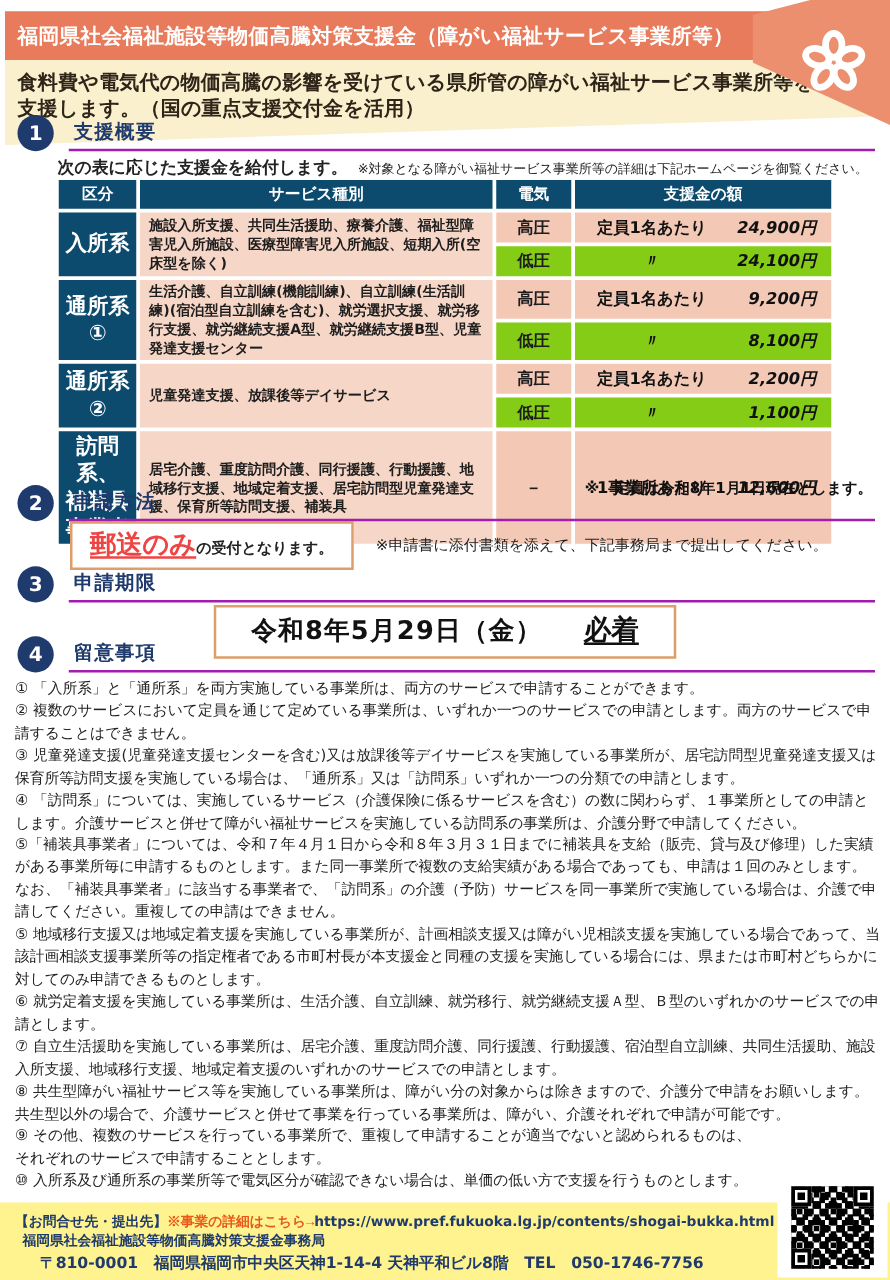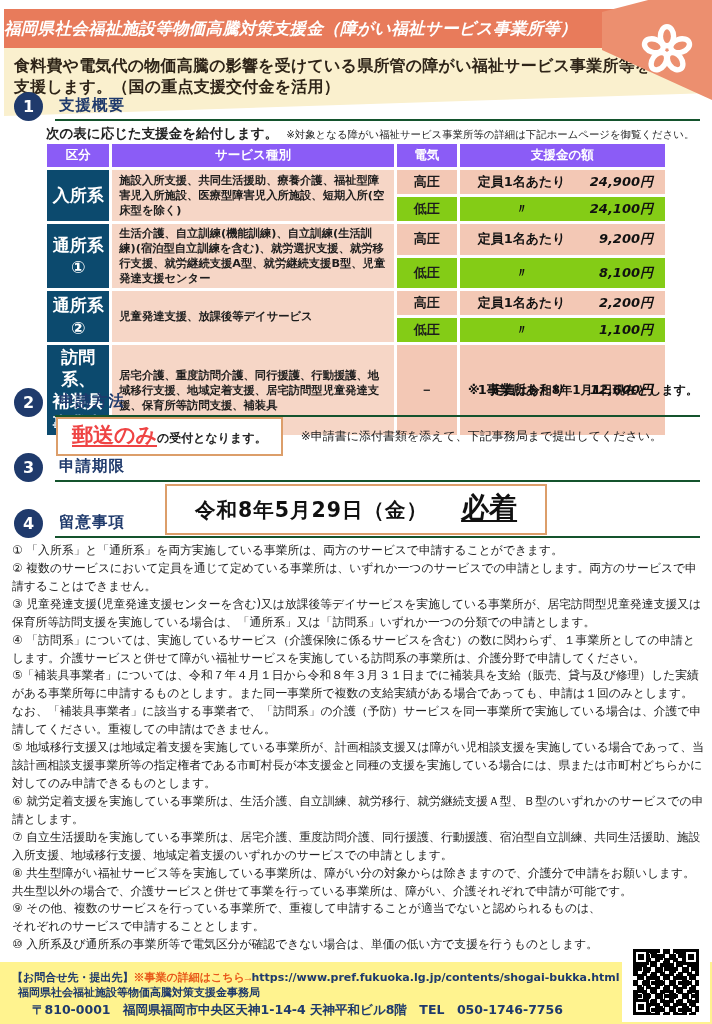--- a/index.html
+++ b/index.html
@@ -2,48 +2,48 @@
 <html lang="ja"><head>
 <meta charset="utf-8">
 <style>
   html,body{margin:0;padding:0;background:#fff;}
   .page{position:relative;width:712px;height:1024px;background:#fff;overflow:hidden;
         font-family:"DejaVu Sans","Liberation Sans",sans-serif;}
 
   
   .title-bar{position:absolute;left:4px;right:0;top:9px;height:39px;background:#E87B5B;z-index:2;
              display:flex;align-items:center;}
-  .title-bar .t{color:#fff;font-weight:bold;font-size:16.5px;letter-spacing:.3px;font-style:italic;}
+  .title-bar .t{color:#fff;font-weight:bold;font-size:16.5px;padding-left:10px;letter-spacing:.3px;}
   .pennant{position:absolute;top:0;right:0;width:110px;height:100px;background:#EC8F6F;z-index:3;
            clip-path:polygon(0 12%,42% 0,100% 0,100% 100%,0 50%);}
   .flower{position:absolute;top:20px;right:15px;z-index:4;}
   .cream{position:absolute;left:4px;right:0;top:48px;height:68px;background:#FAF0CE;z-index:1;
          clip-path:polygon(0 0,100% 0,100% 66%,0 100%);}
   .subtitle{position:absolute;left:14px;top:55px;width:652px;z-index:2;color:#2E2418;
             font-weight:bold;font-size:16px;line-height:1.32;letter-spacing:.2px;}
 
   
   .sec{position:absolute;left:14px;right:12px;display:flex;align-items:center;gap:12px;z-index:2;}
   .badge{width:29px;height:29px;border-radius:50%;background:#1F3A6C;color:#fff;font-size:16px;
          font-weight:bold;display:flex;align-items:center;justify-content:center;flex:0 0 29px;}
-  .sec-right{flex:1;border-bottom:2px solid #14532d;padding:0 0 3px 4px;align-self:flex-end;}
+  .sec-right{flex:1;border-bottom:2px solid #a21caf;padding:0 0 3px 4px;align-self:flex-end;}
   .sec-title{color:#1F3A6C;font-weight:bold;font-size:15.5px;letter-spacing:1px;}
   #sec1{top:92px}#sec2{top:388px}#sec3{top:453px}#sec4{top:509px}
 
   
   .intro{position:absolute;left:46px;top:123px;white-space:nowrap;}
   .intro .main{font-size:13.5px;font-weight:bold;color:#222;}
   .intro .small{font-size:10.4px;color:#222;margin-left:3px;}
 
   
   table.subsidy{position:absolute;left:44px;top:141px;width:624px;border-collapse:separate;
                 border-spacing:3px;table-layout:fixed;}
   table.subsidy col.c1{width:62px}table.subsidy col.c2{width:280px}
   table.subsidy col.c3{width:60px}table.subsidy col.c4{width:204px}
-  table.subsidy th{background:#8b5cf6;color:#fff;font-size:12.5px;font-weight:bold;
+  table.subsidy th{background:#0c4a6e;color:#fff;font-size:12.5px;font-weight:bold;
                    padding:3px 0;}
   td.cat{background:#0c4a6e;color:#fff;font-weight:bold;font-size:17px;text-align:center;
          white-space:pre-line;line-height:1.3;}
   td.srv{background:#F6D6C6;color:#1d1d1d;font-weight:bold;font-size:11.3px;line-height:1.33;
          padding:2px 7px;text-align:left;vertical-align:middle;}
   td.elec{font-weight:bold;font-size:13px;text-align:center;color:#1d1d1d;height:22px;}
   td.amt{font-weight:bold;font-size:13px;color:#111;padding:0 12px 0 8px;margin-left:16px;}
   .hi{background:#F3C8B5}.lo{background:#84cc16}
   .amt-flex{display:flex;align-items:center;}
   .amt-flex .lbl{width:58%;text-align:center;}
@@ -54,21 +54,21 @@
   .methodrow{position:absolute;left:56px;top:417px;display:flex;align-items:center;gap:18px;}
   .method-box{border:2px solid #DC9E6A;background:#fff;padding:2px 14px 5px;display:flex;
               align-items:baseline;}
   .method-big{font-size:21px;font-weight:bold;color:#ef4444;text-decoration:underline;
               text-underline-offset:3px;}
   .method-rest{font-size:12px;font-weight:bold;color:#222;}
   .method-note{font-size:12px;color:#222;}
   .deadline-wrap{position:absolute;left:0;right:0;top:484px;text-align:center;}
   .deadline-box{display:inline-block;border:2px solid #DC9E6A;background:#fff;padding:3px 28px 6px;}
   .deadline-date{font-size:20.5px;font-weight:bold;color:#111;letter-spacing:1px;}
-  .deadline-em{font-size:28px;font-weight:bold;color:#111;margin-left:28px;
+  .deadline-em{font-size:22px;font-weight:bold;color:#111;margin-left:28px;
                text-decoration:underline;text-underline-offset:3px;}
   .notes{position:absolute;left:12px;right:8px;top:542px;}
   .note{margin:0;font-size:11.8px;line-height:1.52;color:#222;white-space:pre-line;}
 
   
   .footer{position:absolute;left:0;right:0;bottom:0;height:62px;background:#FFF38F;z-index:1;
           padding:8px 100px 0 12px;box-sizing:border-box;}
   .f1{font-size:11px;font-weight:bold;color:#1F3A6C;white-space:nowrap;}
   .f1 .detail{color:#E8591A;font-family:Liberation Mono, monospace;}
   .f2{font-size:11px;font-weight:bold;color:#1F3A6C;padding-left:6px;}

